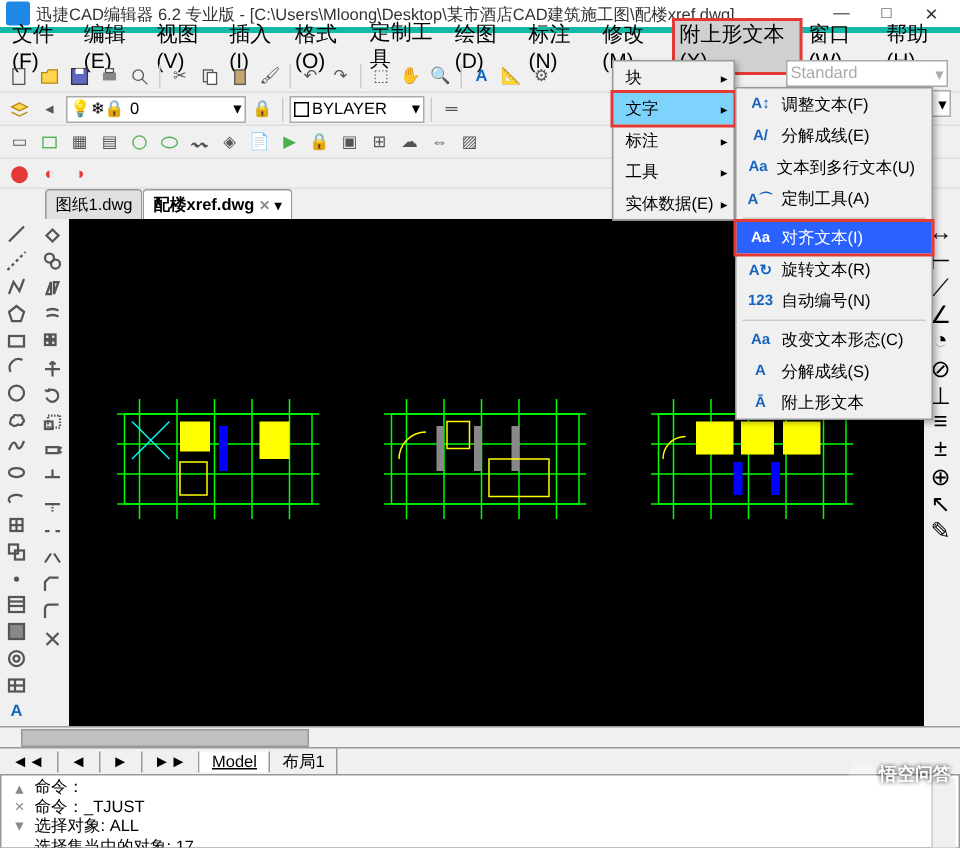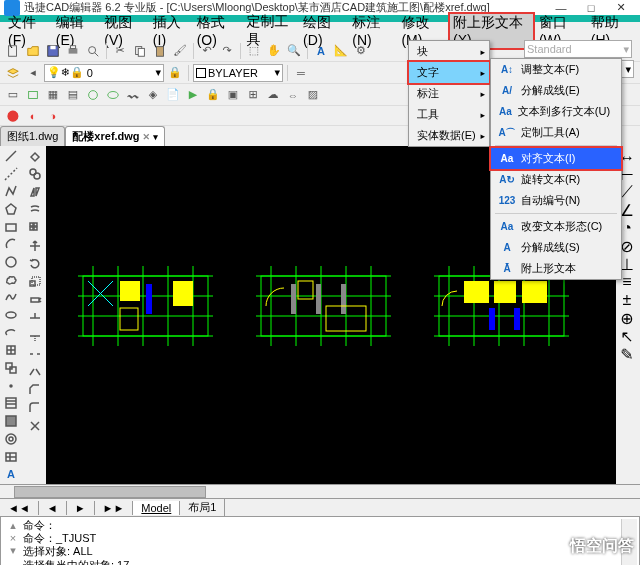--- a/index.html
+++ b/index.html
@@ -1,32 +1,32 @@
 <!DOCTYPE html>
 <html><head>
 <meta charset="utf-8">
 <style>
 * { margin:0; padding:0; box-sizing:border-box; font-family:"Microsoft YaHei", SimSun, sans-serif; }
 body { width:640px; height:565px; background:#f0f0f0; overflow:hidden; position:relative; }
-.titlebar { height:22px; background:#fff; display:flex; align-items:center; padding:0 4px; border-bottom:7px solid #14b8a6; }
+.titlebar { height:22px; background:#fff; display:flex; align-items:center; padding:0 4px; border-bottom:4px solid #14b8a6; }
 .titlebar .logo { width:16px; height:16px; background:#1e88e5; border-radius:2px; margin-right:4px; }
 .titlebar .title { font-size:11px; color:#333; flex:1; white-space:nowrap; overflow:hidden; }
 .winbtns { display:flex; gap:0; }
 .winbtn { width:30px; height:20px; display:flex; align-items:center; justify-content:center; font-size:11px; color:#333; }
 .winbtn.close { color:#333; }
 .menubar { height:18px; background:#f0f0f0; display:flex; align-items:center; padding:0 4px; font-size:14px; }
 .menubar span { padding:0 4px; cursor:default; }
 .menubar span.hl { border:2px solid #e53935; background:#d0d0d0; padding:0 3px; }
 .toolbar { display:flex; align-items:center; gap:2px; padding:2px 4px; background:#f0f0f0; border-bottom:1px solid #ddd; height:22px; }
 .tbtn { width:18px; height:18px; display:flex; align-items:center; justify-content:center; font-size:11px; color:#555; border:1px solid transparent; }
 .tbtn svg { width:14px; height:14px; }
 .sep { width:1px; height:16px; background:#ccc; margin:0 2px; }
 .combo { height:18px; font-size:11px; border:1px solid #aaa; background:#fff; padding:0 2px; display:flex; align-items:center; }
 .colorbox { width:10px; height:10px; background:#fff; border:1px solid #000; margin-right:2px; }
-.tabs { height:20px; background:#f0f0f0; display:flex; align-items:flex-end; gap:0; }
+.tabs { height:20px; background:#f0f0f0; display:flex; align-items:flex-end; padding-left:30px; gap:0; }
 .tab { font-size:11px; padding:2px 6px; background:#e0e0e0; border:1px solid #999; border-bottom:none; border-radius:3px 3px 0 0; display:flex; align-items:center; gap:3px; }
 .tab.active { background:#fff; font-weight:bold; }
 .tab .x { font-size:9px; color:#888; }
 .main { display:flex; height:338px; }
 .lefttools { width:24px; background:#f0f0f0; display:flex; flex-direction:column; gap:2px; padding:2px; }
 .lefttools2 { width:22px; background:#f0f0f0; display:flex; flex-direction:column; gap:2px; padding:2px; }
 .ltbtn { width:18px; height:16px; display:flex; align-items:center; justify-content:center; }
 .ltbtn svg { width:14px; height:14px; stroke:#555; fill:none; stroke-width:1.5; }
 .canvas { flex:1; background:#000; position:relative; overflow:hidden; }
 .righttools { width:24px; background:#f0f0f0; display:flex; flex-direction:column; gap:2px; padding:2px; }
@@ -38,21 +38,21 @@
 .submenu .item.hlred { outline:2px solid #e53935; background:#2962ff; color:#fff; }
 .submenu .icon { width:16px; height:14px; display:flex; align-items:center; justify-content:center; font-size:10px; color:#1565c0; font-weight:bold; }
 .submenu .divider { height:1px; background:#ccc; margin:2px 4px; }
 .bottomtabs { height:18px; background:#f0f0f0; display:flex; align-items:center; font-size:11px; border-top:1px solid #999; }
 .bottomtabs .btab { padding:1px 8px; border-right:1px solid #999; }
 .bottomtabs .btab.active { background:#fff;text-decoration:underline; }
 .cmdline { height:60px; background:#fff; border:1px solid #999; font-family:SimSun, monospace; font-size:11px; padding:2px; display:flex; }
 .cmdline .gutter { width:20px; display:flex; flex-direction:column; align-items:center; color:#888; }
 .cmdline .text { flex:1; white-space:pre; line-height:1.2; }
 .cmdline .scroll { width:16px; background:#f0f0f0; border-left:1px solid #ccc; }
-.watermark { position:absolute; right:6px; bottom:8px; font-size:16px; color:#fff; font-weight:bold; opacity:0.85; pointer-events:none; text-shadow:0 0 3px #000; }
+.watermark { position:absolute; right:6px; bottom:39px; font-size:12px; color:#fff; font-weight:bold; opacity:0.85; pointer-events:none; text-shadow:0 0 3px #000; }
 .watermark .wlogo { display:inline-block; width:18px; height:18px; background:#fff; border-radius:50%; opacity:0.3; vertical-align:middle; margin-right:2px; }
 .hscroll { height:14px; background:#f0f0f0; border-top:1px solid #999; position:relative; }
 .hscroll .thumb { position:absolute; left:14px; top:1px; height:12px; width:30%; background:#c0c0c0; border:1px solid #999; }
 </style>
 </head>
 <body>
 
 <div class="titlebar">
   <div class="logo"></div>
   <div class="title">

